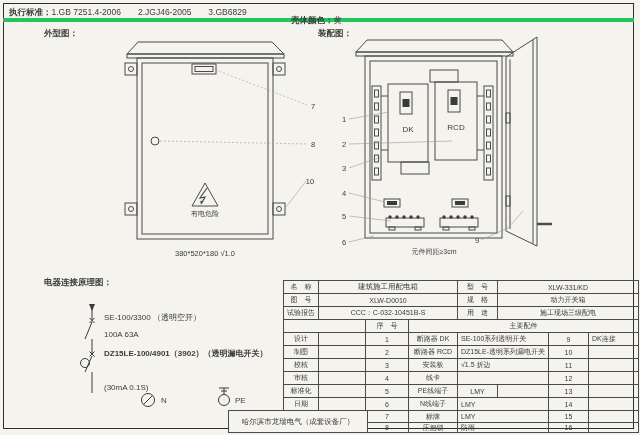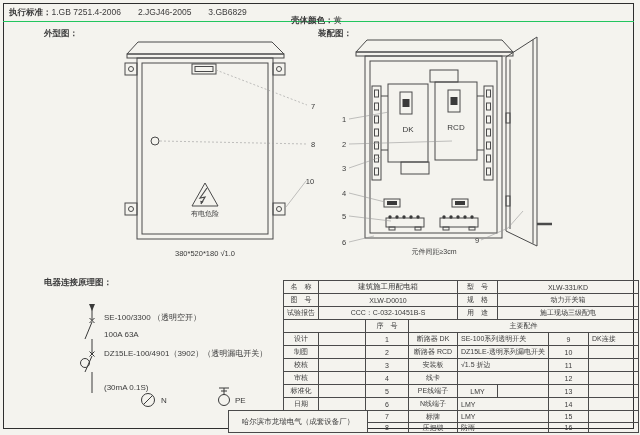--- a/index.html
+++ b/index.html
@@ -1,21 +1,21 @@
 <!DOCTYPE html>
 <html><head>
 <meta charset="utf-8">
 <style>
   html,body{margin:0;padding:0;background:#e8e7e3;}
   #page{position:relative;width:640px;height:435px;background:#f4f3ee;
         font-family:"Liberation Sans","DejaVu Sans",sans-serif;color:#3b3b3b;overflow:hidden;}
   .sheet-border{position:absolute;left:3px;top:3px;width:631px;height:426px;
         border:1.5px solid #2e2e2e;box-sizing:border-box;pointer-events:none;}
   .hdr{position:absolute;left:3px;top:3px;width:631px;height:19px;box-sizing:border-box;
-        border-bottom:1px solid #22c55e;font-size:8.5px;line-height:18px;}
+        border-bottom:4px solid #22c55e;font-size:8.5px;line-height:18px;}
   .hdr .lbl{font-weight:bold;margin-left:6px;}
   .hdr .color-group{position:absolute;left:282px;top:8px;}
   .sec-label{position:absolute;font-size:8.5px;font-weight:bold;white-space:nowrap;}
   .txt{position:absolute;font-size:8px;white-space:nowrap;color:#3b3b3b;}
   svg text{font-family:"Liberation Sans","DejaVu Sans",sans-serif;fill:#3b3b3b;}
   
   .tblock{position:absolute;left:283px;top:280px;width:354px;height:151px;
         border:1px solid #4a4a4a;box-sizing:content-box;font-size:7px;}
   .tc{position:absolute;border-right:1px solid #4a4a4a;border-bottom:1px solid #4a4a4a;
         box-sizing:border-box;display:flex;align-items:center;justify-content:center;
@@ -39,21 +39,21 @@
       <span class="lbl">壳体颜色：</span><span>黄</span>
     </span>
   </div>
 
   <div class="sec-label" style="left:44px;top:28px;">外型图：</div>
   <div class="sec-label" style="left:318px;top:28px;">装配图：</div>
   <div class="sec-label" style="left:44px;top:277px;">电器连接原理图：</div>
 
   <div class="txt" style="left:104px;top:312px;">SE-100/3300 （透明空开）</div>
   <div class="txt" style="left:104px;top:330px;">100A  63A</div>
-  <div class="txt" style="left:104px;top:348px;">DZ15LE-100/4901（3902）（透明漏电开关）</div>
+  <div class="txt" style="left:104px;top:348px;font-weight:bold;">DZ15LE-100/4901（3902）（透明漏电开关）</div>
   <div class="txt" style="left:104px;top:383px;">(30mA 0.1S)</div>
 
   <svg width="640" height="435" viewBox="0 0 640 435" style="position:absolute;left:0;top:0;pointer-events:none;">
 
     <g stroke="#4a4a4a" fill="none" stroke-width="1">
       <polygon points="127,54 138,42 272,42 284,54"></polygon>
       <rect x="127" y="54" width="157" height="4"></rect>
       <rect x="137" y="58" width="136" height="181"></rect>
       <rect x="142" y="63" width="126" height="171"></rect>
       <rect x="192" y="64" width="24" height="10"></rect>

